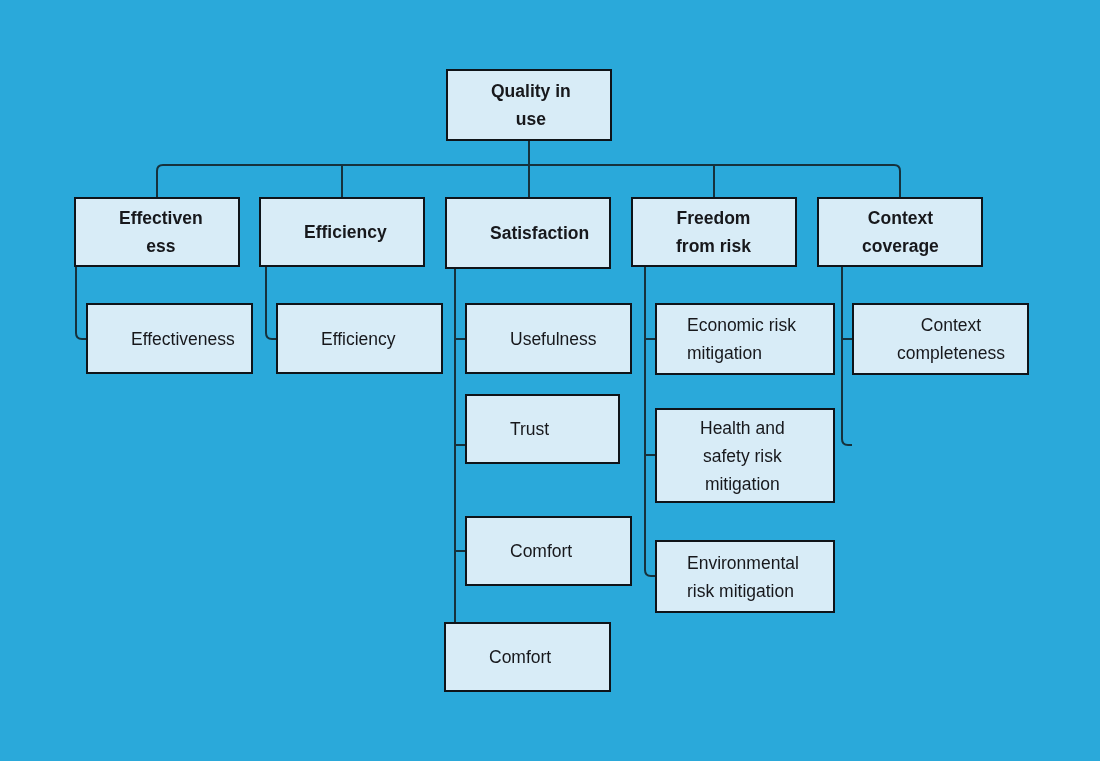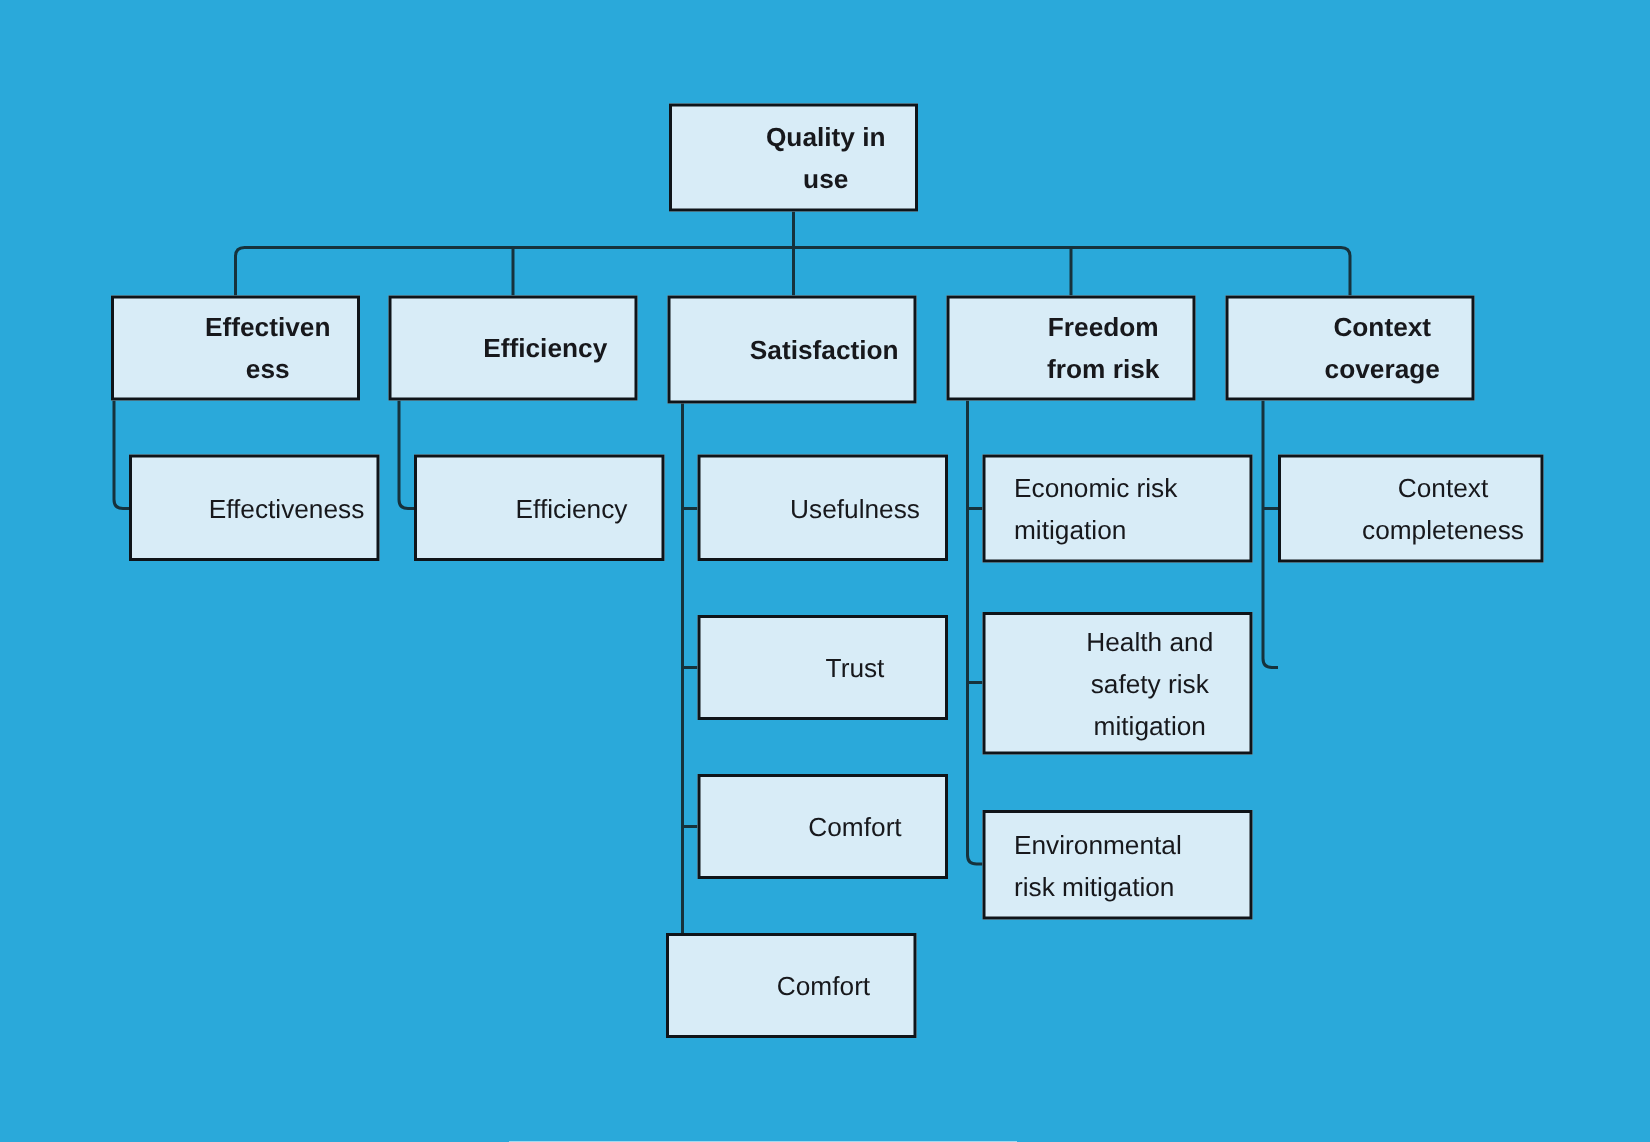--- a/index.html
+++ b/index.html
@@ -29,32 +29,32 @@
     stroke-width: 2;
     fill: none;
   }
   .node {
     position: absolute;
     background: var(--node_fill);
     border: 2px solid var(--node_border);
     color: var(--text);
     display: flex;
     align-items: center;
-    justify-content: center;
+    justify-content: flex-start;
     font-size: 17.5px;
     line-height: 28px;
     text-align: center;
     padding-left: 43px;
   }
   .node > span { white-space: pre-line; }
   .node.bold { font-weight: 700; }
   .node.align-left {
     justify-content: flex-start;
     text-align: left;
-    padding-left: 19px;
+    padding-left: 30px;
   }
 </style>
 </head>
 <body>
 
 <div class="canvas">
 
   <svg class="wires" viewBox="0 0 1100 761" xmlns="http://www.w3.org/2000/svg">
 
     <path d="M529,141 L529,197"></path>
@@ -107,21 +107,21 @@
   <div class="node" style="left:86px;top:303px;width:167px;height:71px">
     <span>Effectiveness</span>
   </div>
   <div class="node" style="left:276px;top:303px;width:167px;height:71px">
     <span>Efficiency</span>
   </div>
 
   <div class="node" style="left:465px;top:303px;width:167px;height:71px">
     <span>Usefulness</span>
   </div>
-  <div class="node" style="left:465px;top:410px;width:167px;height:70px">
+  <div class="node" style="left:465px;top:394px;width:155px;height:70px">
     <span>Trust</span>
   </div>
   <div class="node" style="left:465px;top:516px;width:167px;height:70px">
     <span>Comfort</span>
   </div>
   <div class="node" style="left:444px;top:622px;width:167px;height:70px">
     <span>Comfort</span>
   </div>
 
   <div class="node align-left" style="left:655px;top:303px;width:180px;height:72px">

